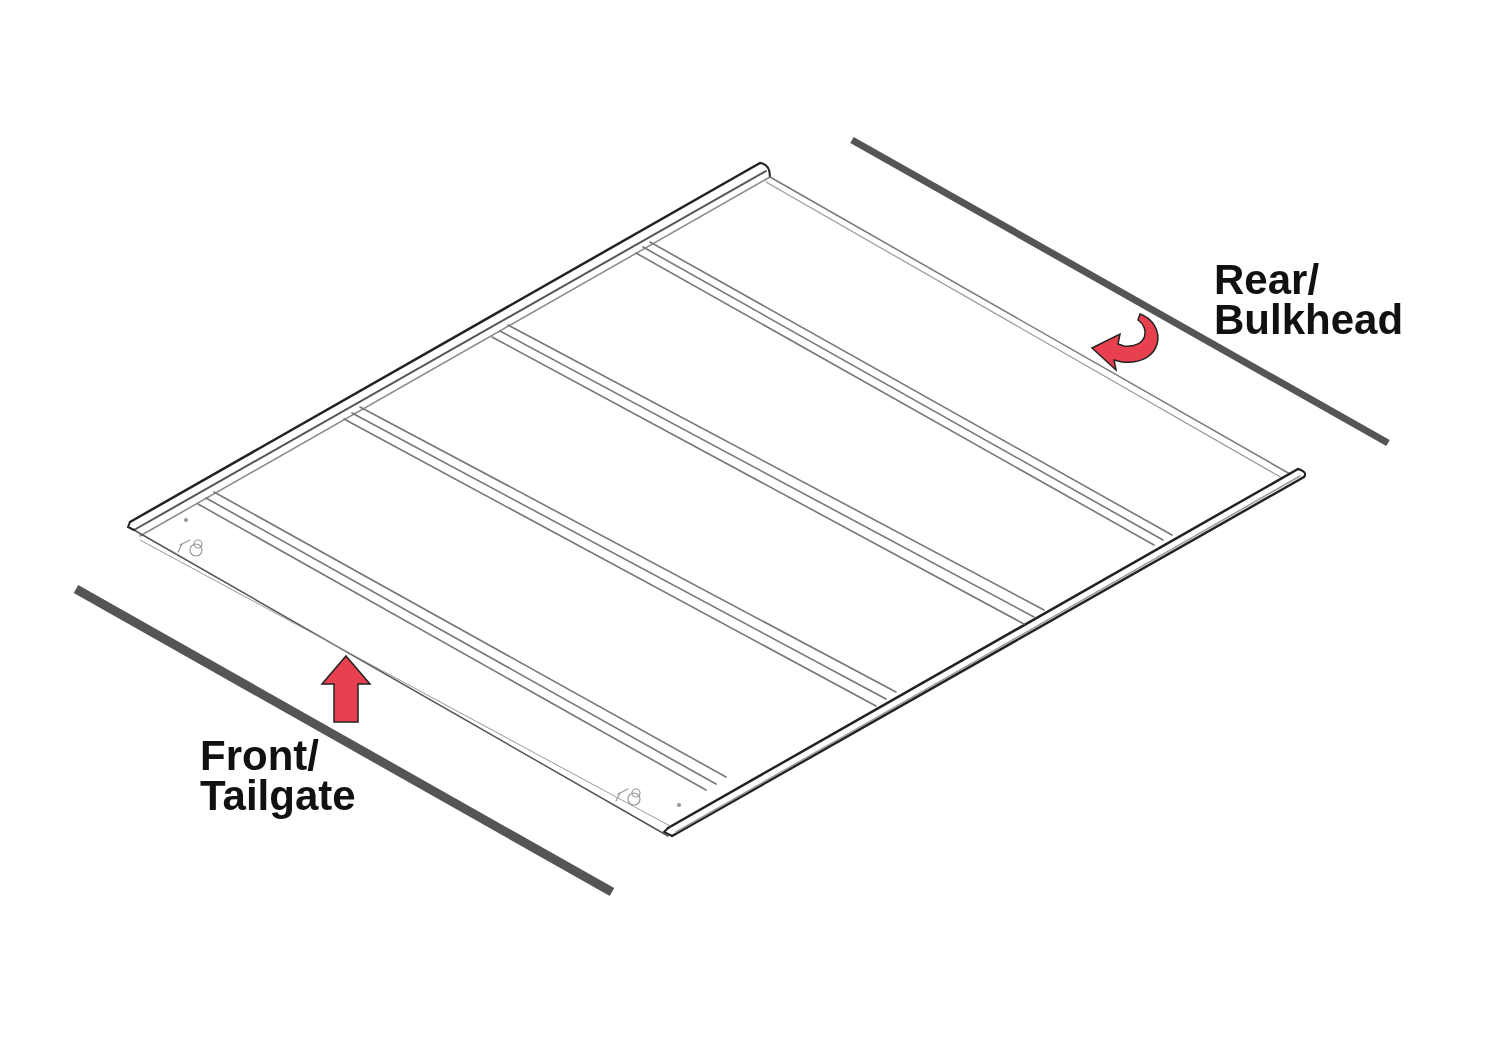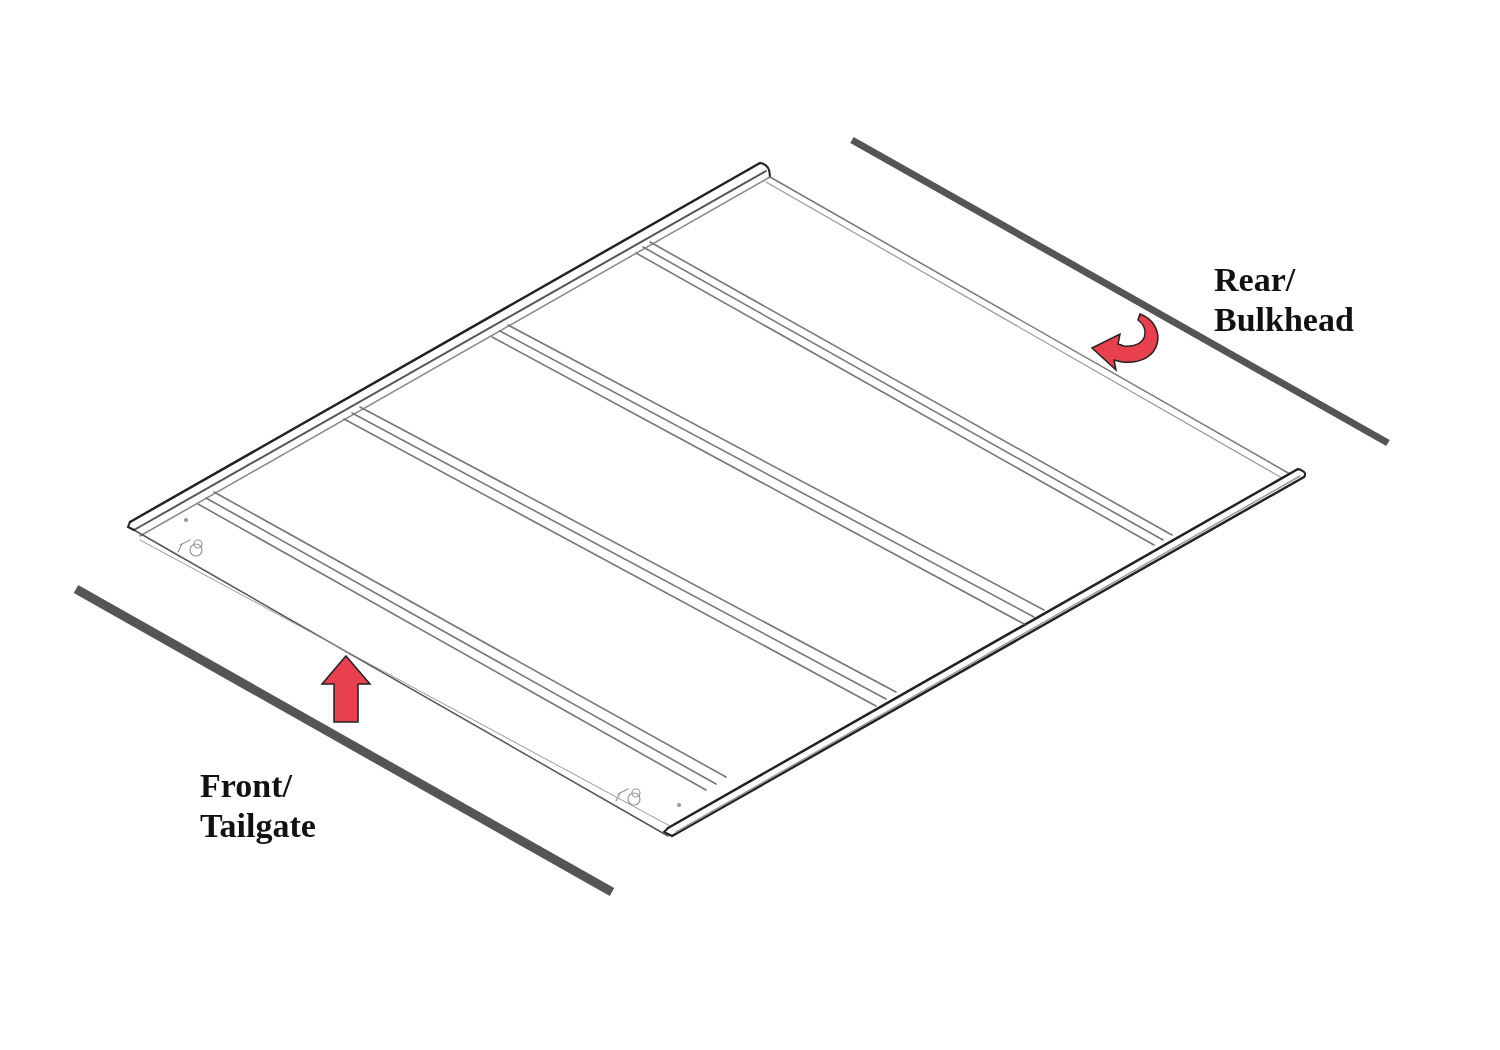--- a/index.html
+++ b/index.html
@@ -1,22 +1,22 @@
 <!DOCTYPE html>
 <html><head>
   <meta charset="utf-8">
   <style>
     html, body { margin: 0; padding: 0; background: #ffffff; }
     body { width: 1500px; height: 1050px; position: relative; overflow: hidden; }
     #diagram { position: absolute; left: 0; top: 0; }
     .label {
       position: absolute;
-      font-family: Liberation Serif, serif;
+      font-family: Liberation Sans, sans-serif;
       font-weight: bold;
-      font-size: 34px;
+      font-size: 42px;
       line-height: 40px;
       color: #111111;
       white-space: nowrap;
     }
   </style>
 </head>
 <body>
 
 <svg id="diagram" width="1500" height="1050" viewBox="0 0 1500 1050" xmlns="http://www.w3.org/2000/svg">
 
@@ -91,16 +91,16 @@
   <g>
     <path d="M1140,314 C1168,324 1164,366 1122,362 L1114,360 L1116,370 L1092,348 L1120,334 L1118,344 L1124,346 C1148,348 1150,328 1138,320 Z" fill="#e8404f" stroke="#222" stroke-width="1.5"></path>
   </g>
 </svg>
 
 <div class="label" style="left:1214px; top:260px;">
   <div>Rear/</div>
   <div>Bulkhead</div>
 </div>
 
-<div class="label" style="left:200px; top:766px;">
+<div class="label" style="left:200px; top:736px;">
   <div>Front/</div>
   <div>Tailgate</div>
 </div>
 
 </body></html>

